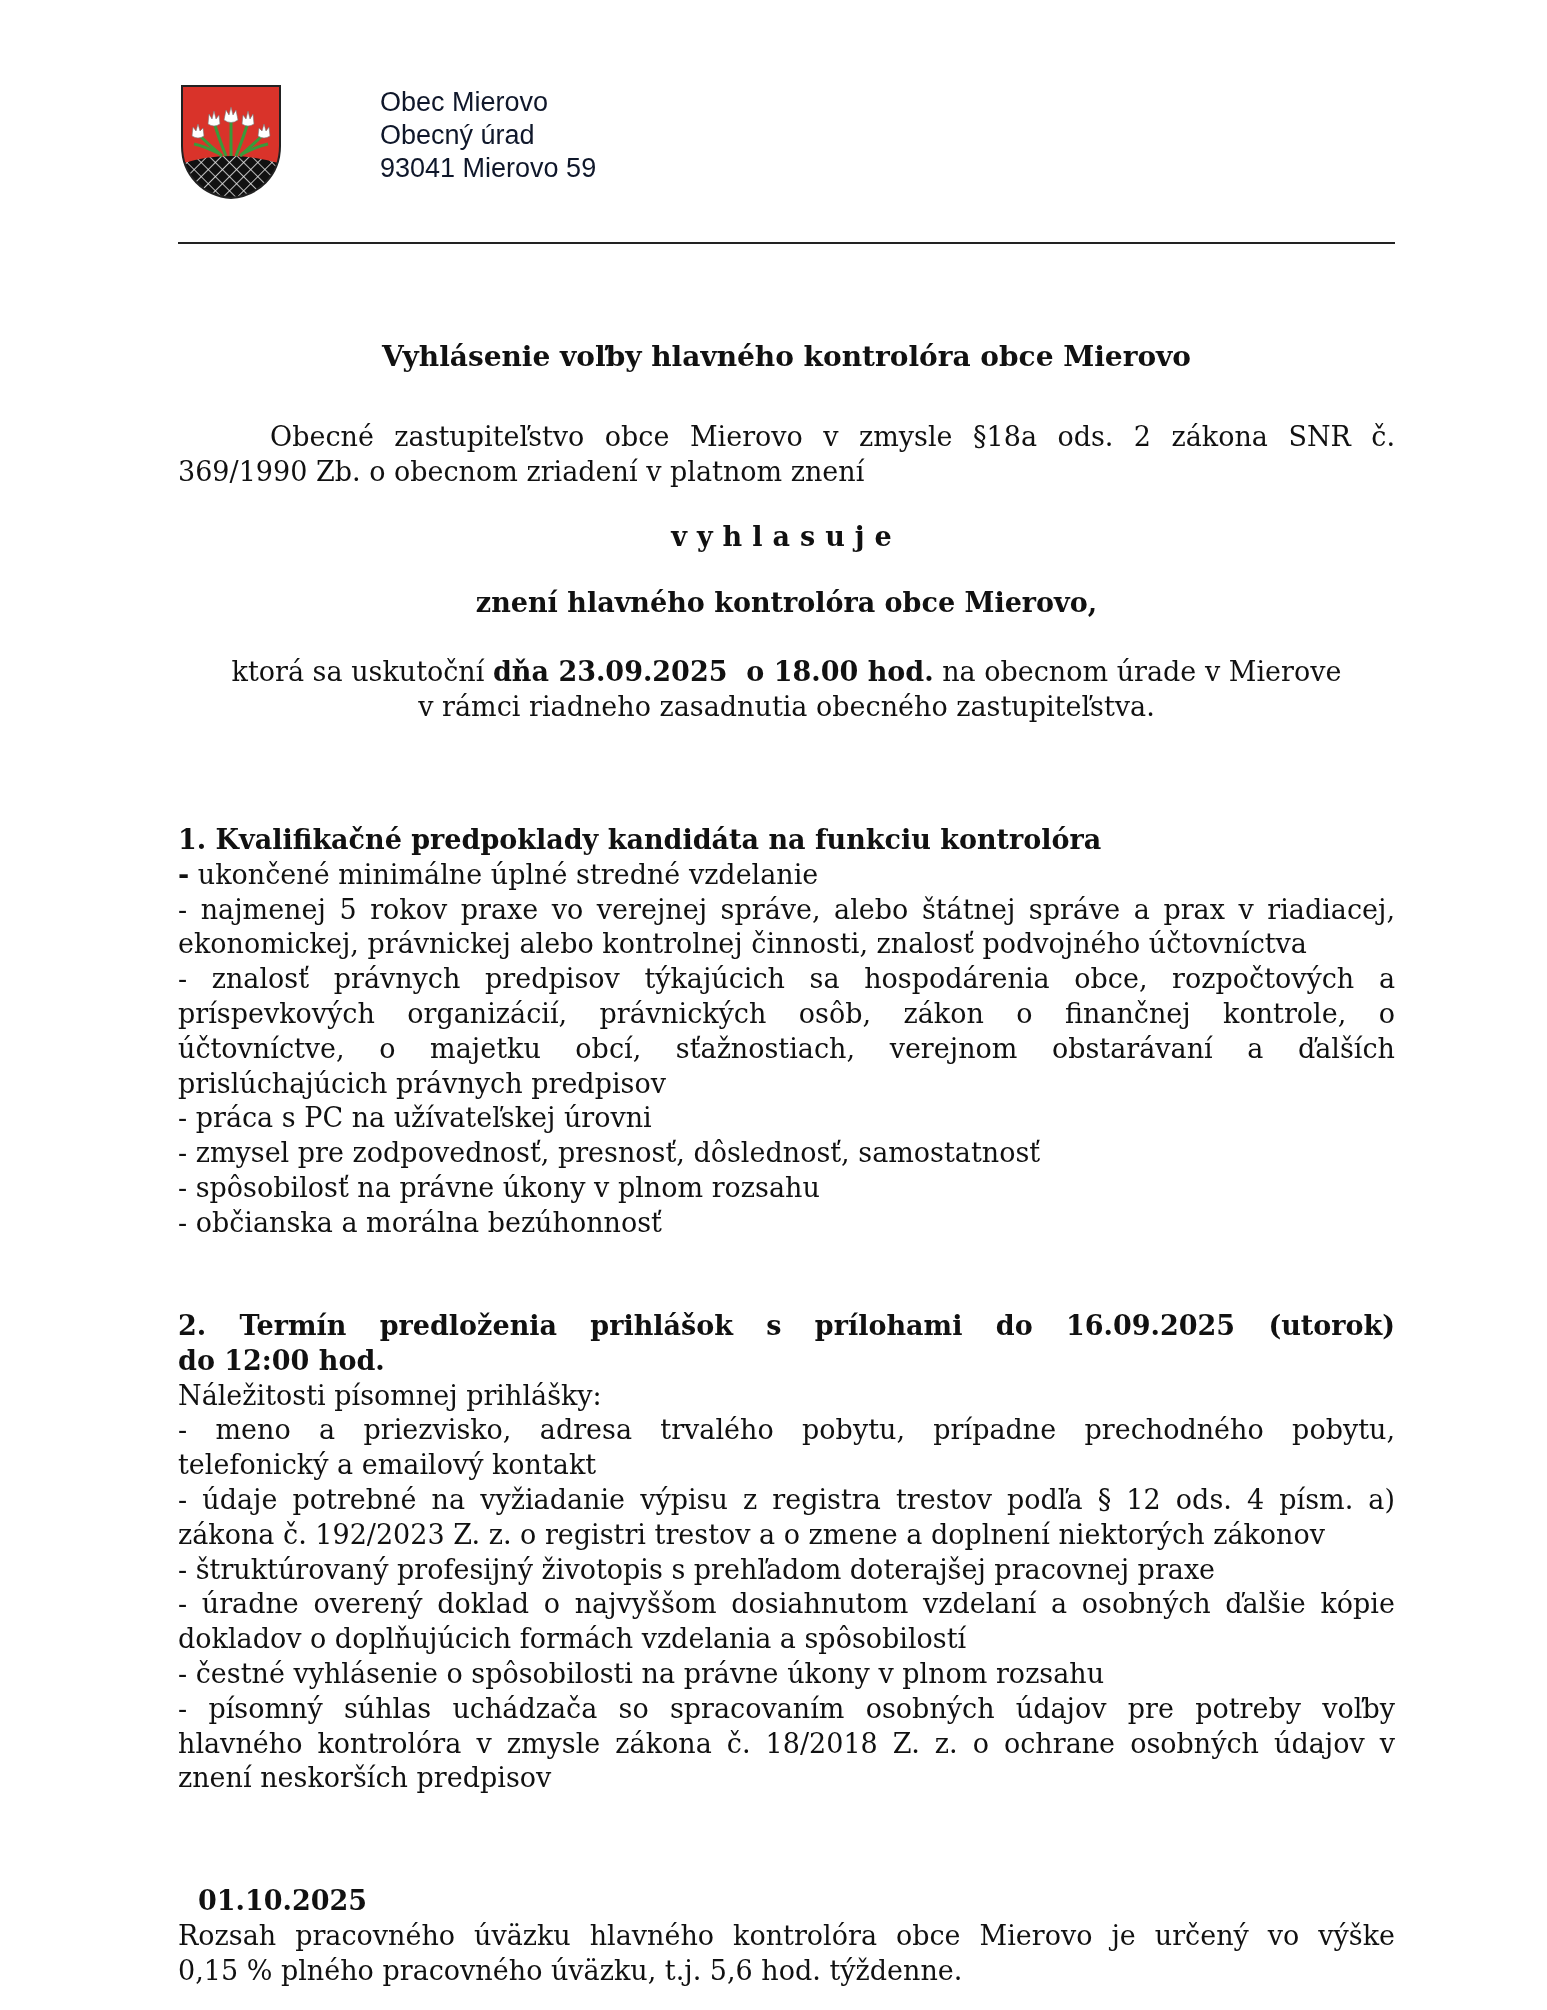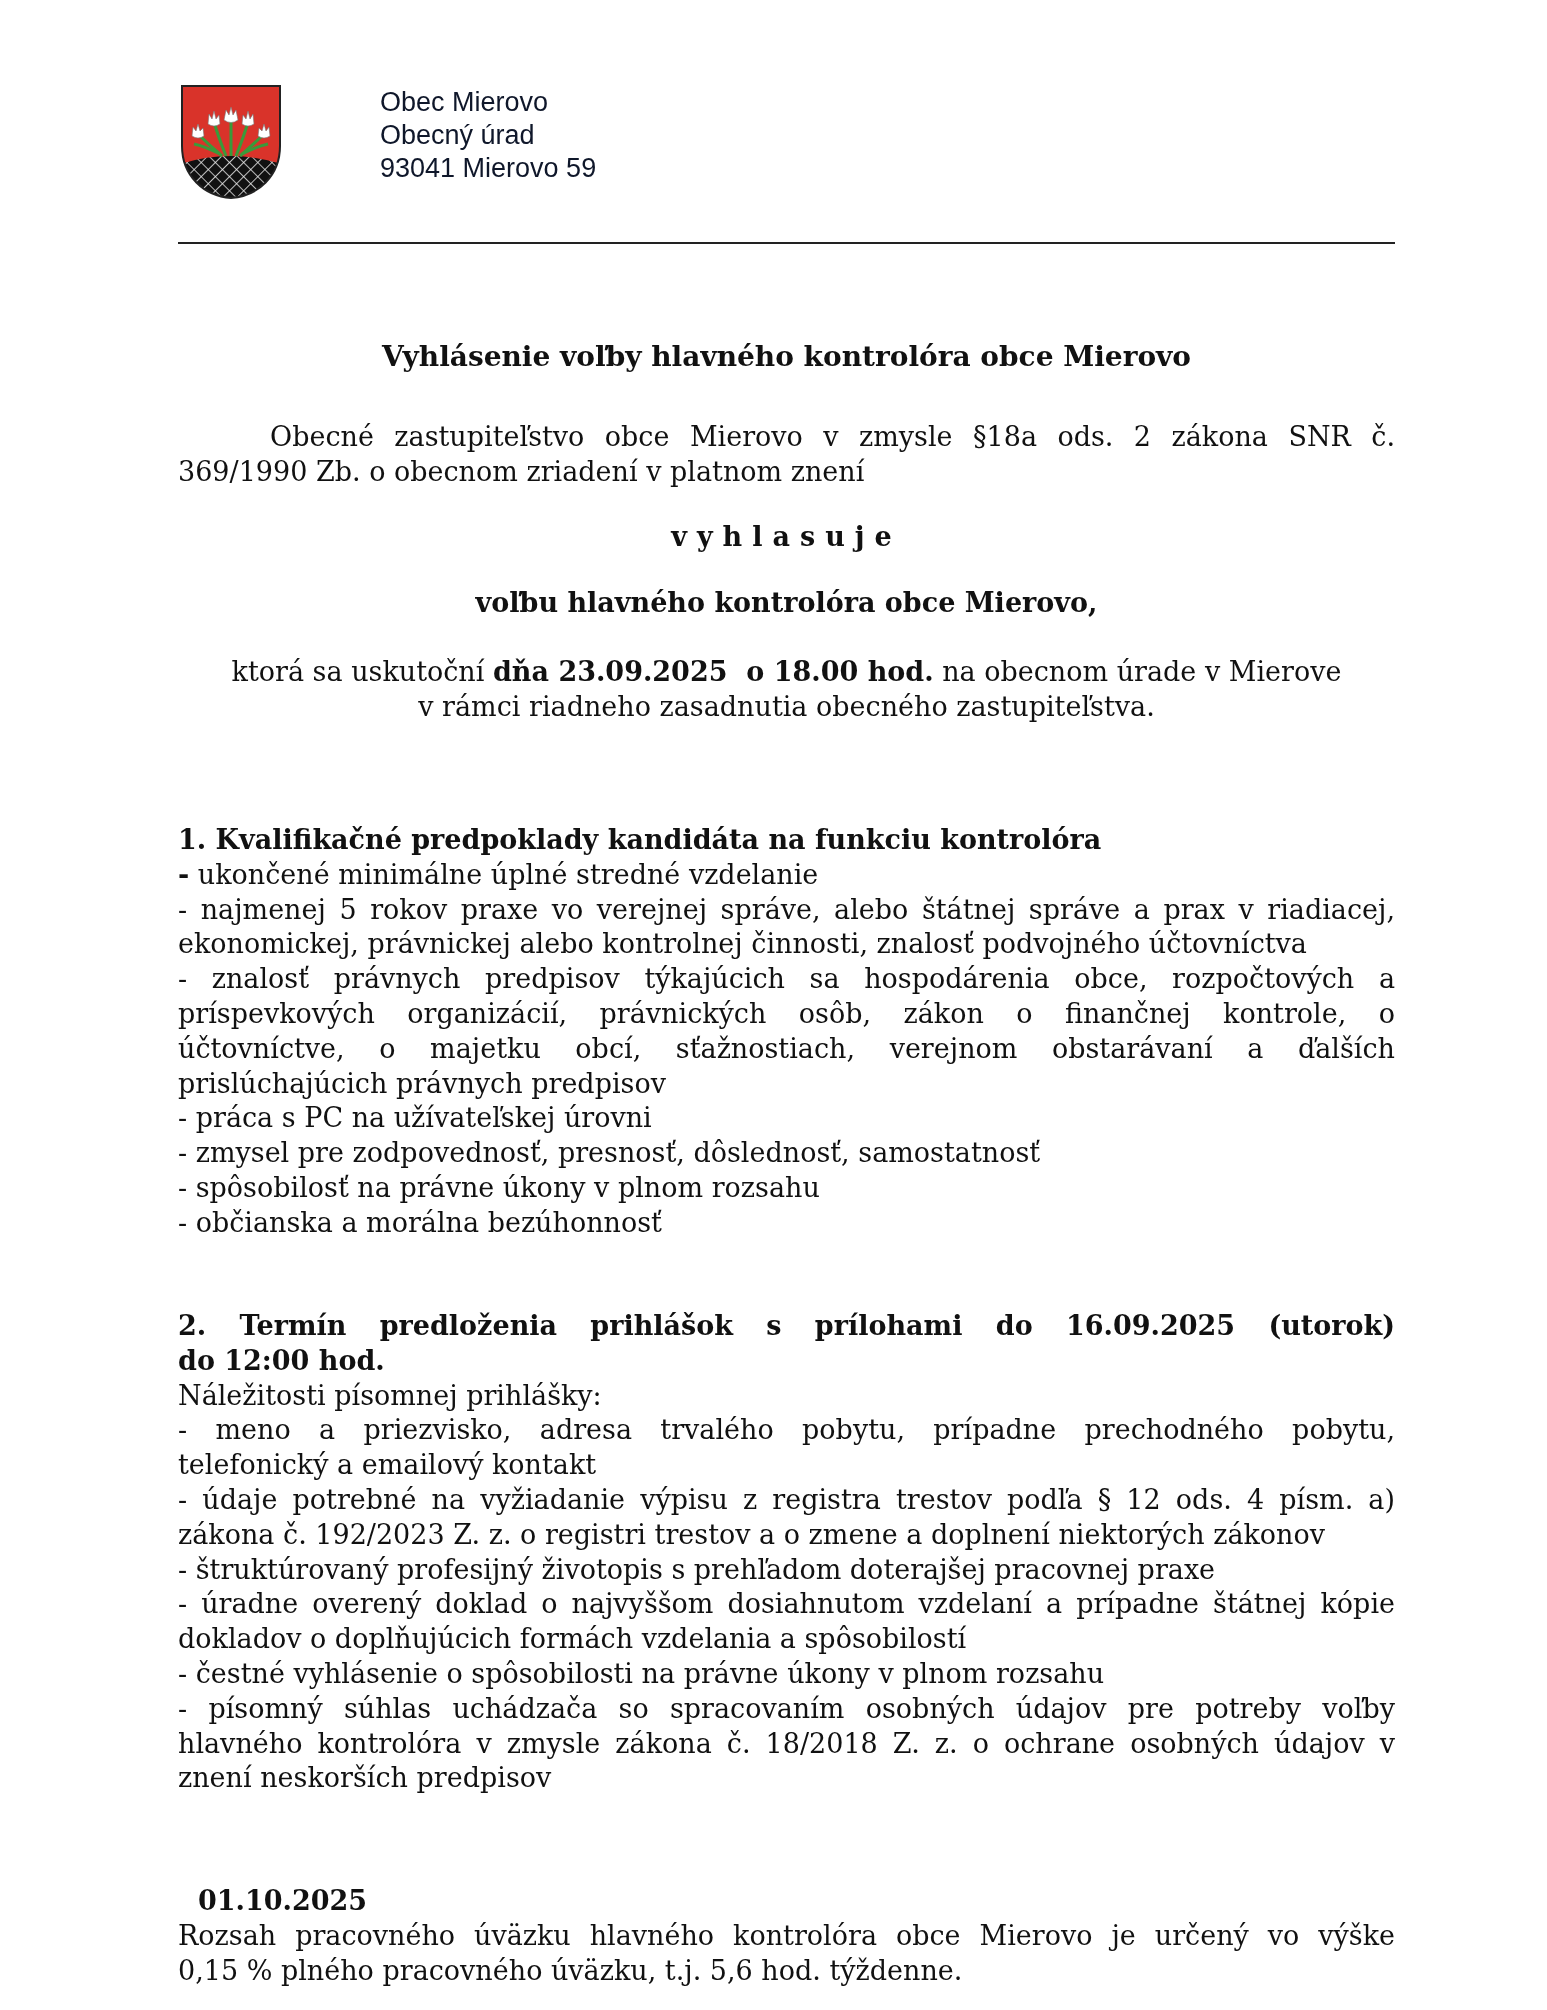--- a/index.html
+++ b/index.html
@@ -69,21 +69,21 @@
 
   <div class="block serif" style="top:420px;">
     <span class="jline" style="padding-left: 92px; white-space: normal;">Obecné zastupiteľstvo obce Mierovo v zmysle §18a ods. 2 zákona SNR č.</span>
     <span class="lline" style="white-space: nowrap;">369/1990 Zb. o obecnom zriadení v platnom znení</span>
   </div>
 
   <div class="block serif center" style="top:520px;">
     <span class="spaced">vyhlasuje</span>
   </div>
 
-  <div class="block serif center bold" style="top:586px;">voľbu hlavného kontrolóra obce Mierovo,</div>
+  <div class="block serif center bold" style="top:586px;">znení hlavného kontrolóra obce Mierovo,</div>
 
   <div class="block serif center" style="top:655px;">
     <span class="line"><span>ktorá sa uskutoční </span><b style="white-space:pre;">dňa 23.09.2025  o 18.00 hod.</b><span> na obecnom úrade v Mierove</span></span>
     <span class="line">v rámci riadneho zasadnutia obecného zastupiteľstva.</span>
   </div>
 
   <div class="block serif" style="top:823px;">
     <span class="lline bold" style="white-space: nowrap;">1. Kvalifikačné predpoklady kandidáta na funkciu kontrolóra</span>
     <span class="lline" style="white-space: nowrap;"><b>-</b><span> ukončené minimálne úplné stredné vzdelanie</span></span>
     <span class="jline" style="white-space: normal;">- najmenej 5 rokov praxe vo verejnej správe, alebo štátnej správe a prax v riadiacej,</span>
@@ -100,21 +100,21 @@
 
   <div class="block serif" style="top:1309px;">
     <span class="jline bold" style="white-space: normal;">2. Termín predloženia prihlášok s prílohami do 16.09.2025 (utorok)</span>
     <span class="lline bold" style="white-space: nowrap;">do 12:00 hod.</span>
     <span class="lline" style="white-space: nowrap;">Náležitosti písomnej prihlášky:</span>
     <span class="jline" style="white-space: normal;">- meno a priezvisko, adresa trvalého pobytu, prípadne prechodného pobytu,</span>
     <span class="lline" style="white-space: nowrap;">telefonický a emailový kontakt</span>
     <span class="jline" style="white-space: normal;">- údaje potrebné na vyžiadanie výpisu z registra trestov podľa § 12 ods. 4 písm. a)</span>
     <span class="lline" style="white-space: nowrap;">zákona č. 192/2023 Z. z. o registri trestov a o zmene a doplnení niektorých zákonov</span>
     <span class="lline" style="white-space: nowrap;">- štruktúrovaný profesijný životopis s prehľadom doterajšej pracovnej praxe</span>
-    <span class="jline" style="white-space: normal;">- úradne overený doklad o najvyššom dosiahnutom vzdelaní a prípadne štátnej kópie</span>
+    <span class="jline" style="white-space: normal;">- úradne overený doklad o najvyššom dosiahnutom vzdelaní a osobných ďalšie kópie</span>
     <span class="lline" style="white-space: nowrap;">dokladov o doplňujúcich formách vzdelania a spôsobilostí</span>
     <span class="lline" style="white-space: nowrap;">- čestné vyhlásenie o spôsobilosti na právne úkony v plnom rozsahu</span>
     <span class="jline" style="white-space: normal;">- písomný súhlas uchádzača so spracovaním osobných údajov pre potreby voľby</span>
     <span class="jline" style="white-space: normal;">hlavného kontrolóra v zmysle zákona č. 18/2018 Z. z. o ochrane osobných údajov v</span>
     <span class="lline" style="white-space: nowrap;">znení neskorších predpisov</span>
   </div>
 
   <div class="block serif" style="top:1884px;">
     <span class="lline bold" style="white-space: nowrap; margin-left: 20px;">01.10.2025</span>
     <span class="jline" style="white-space: normal;">Rozsah pracovného úväzku hlavného kontrolóra obce Mierovo je určený vo výške</span>

